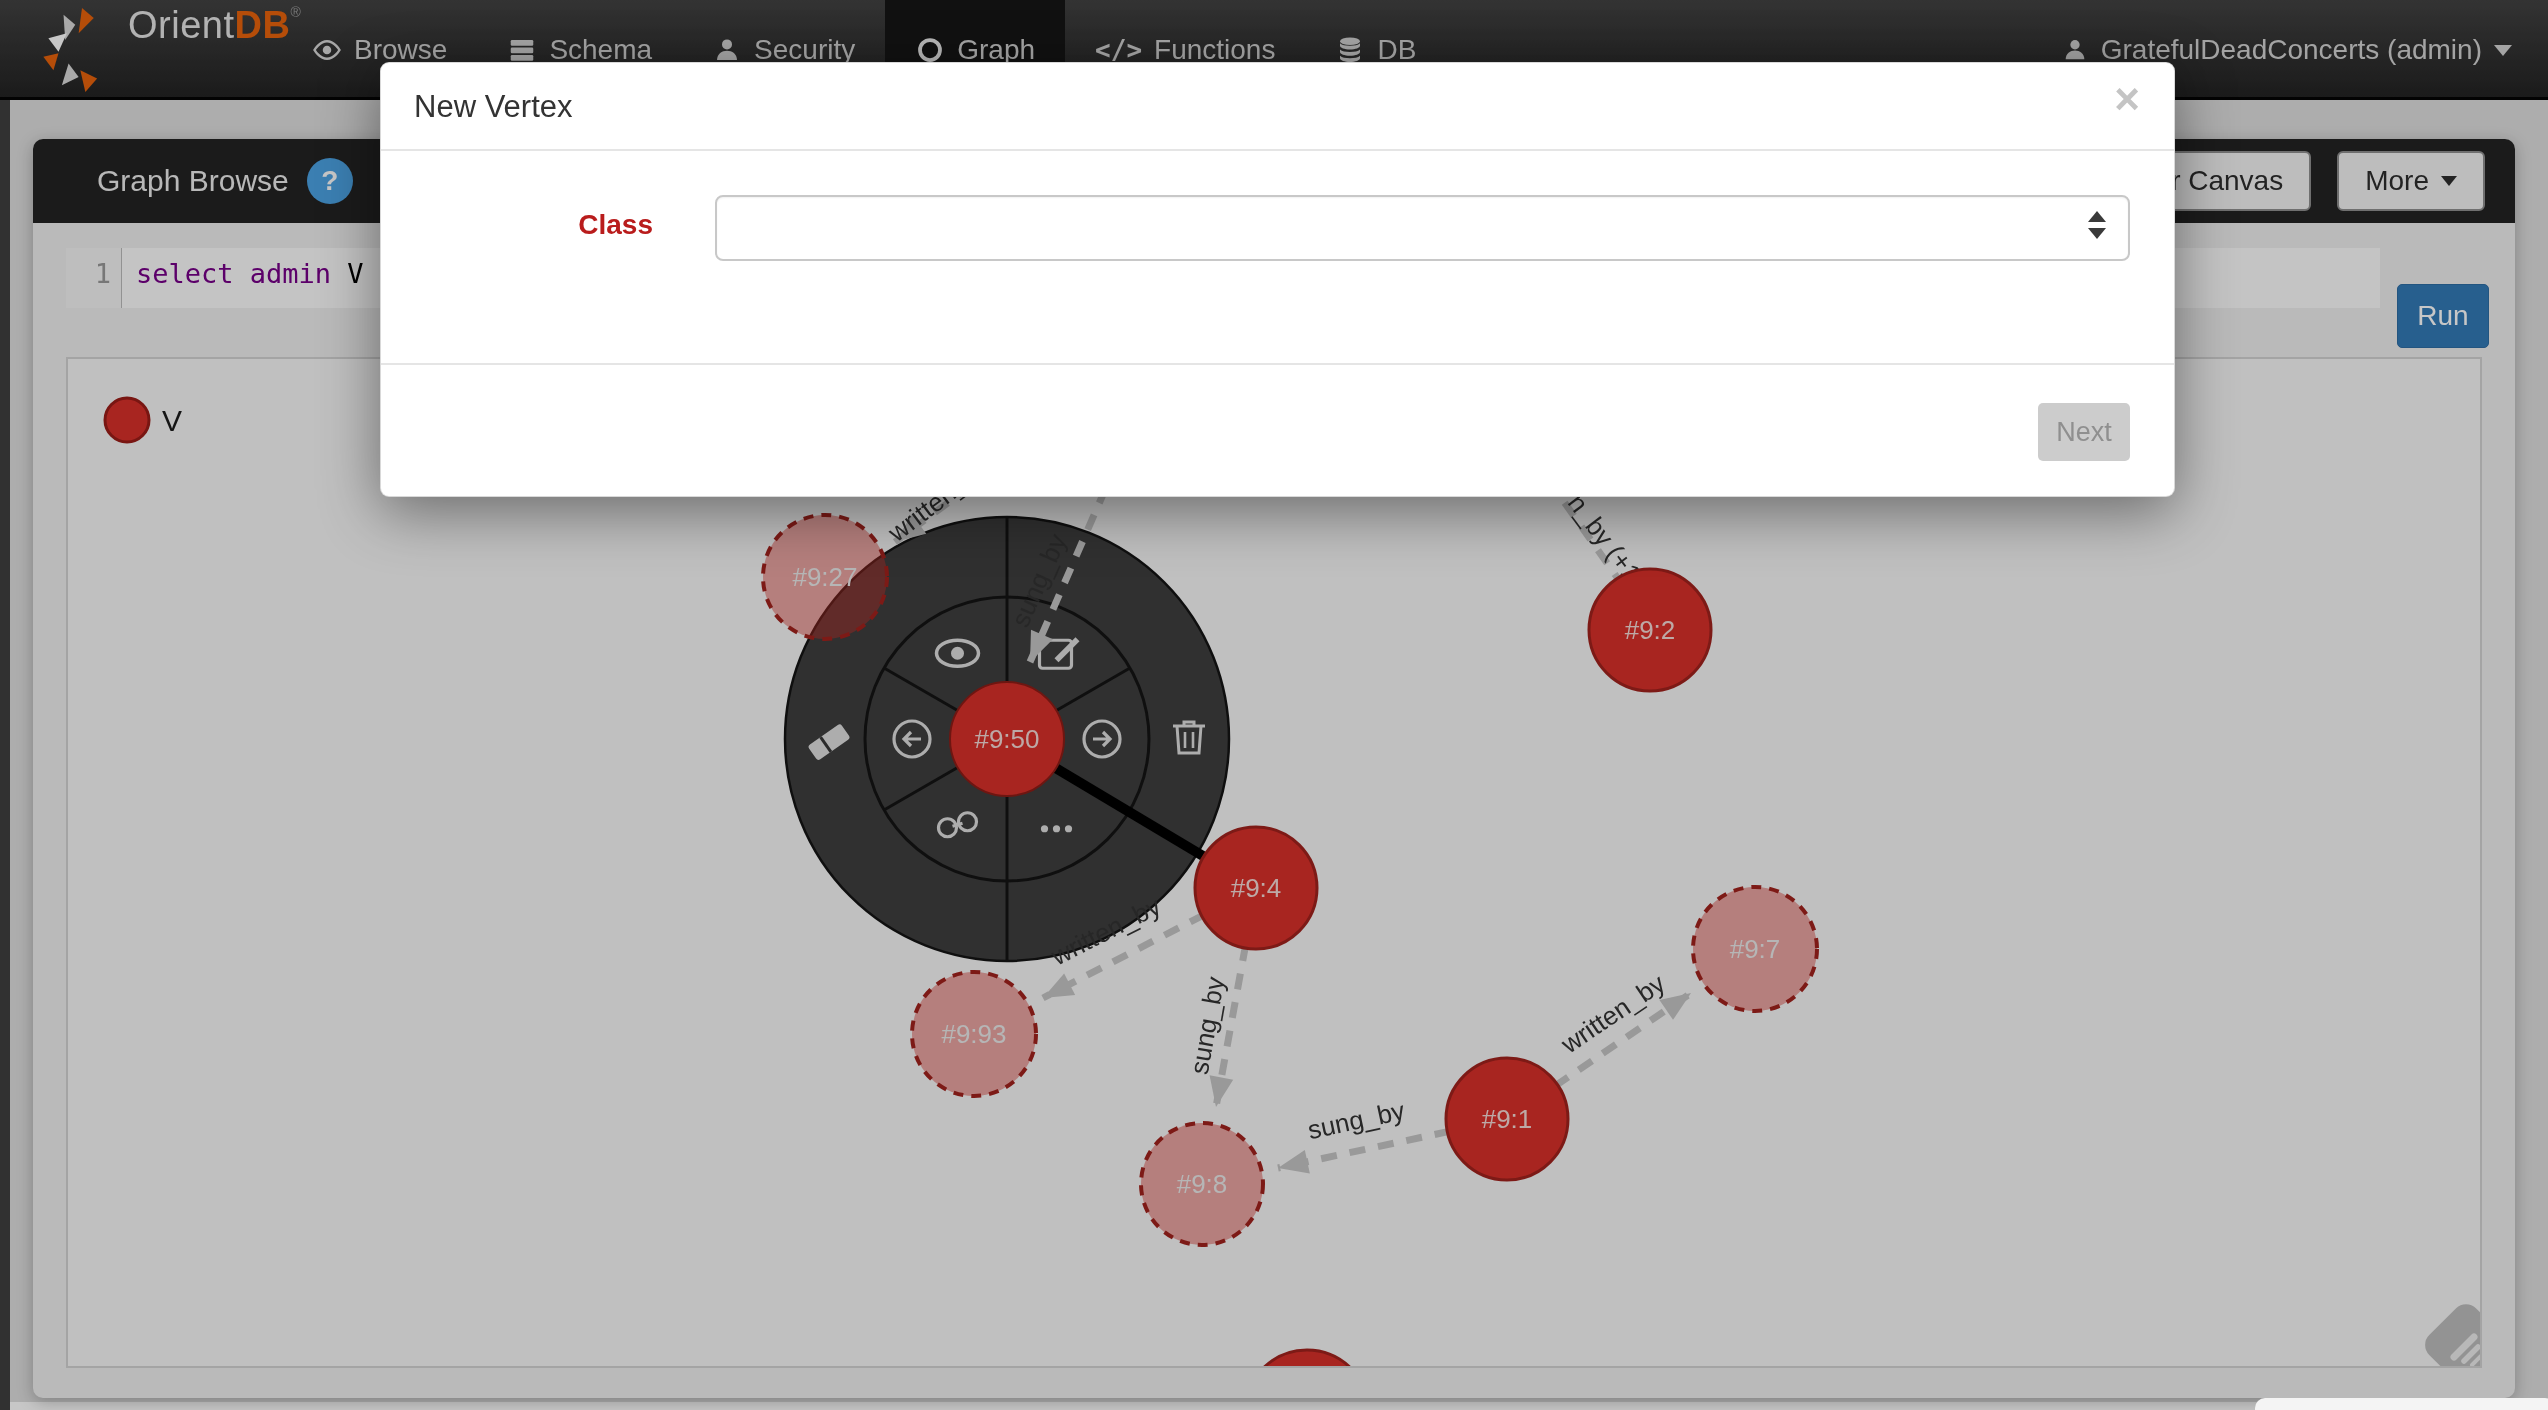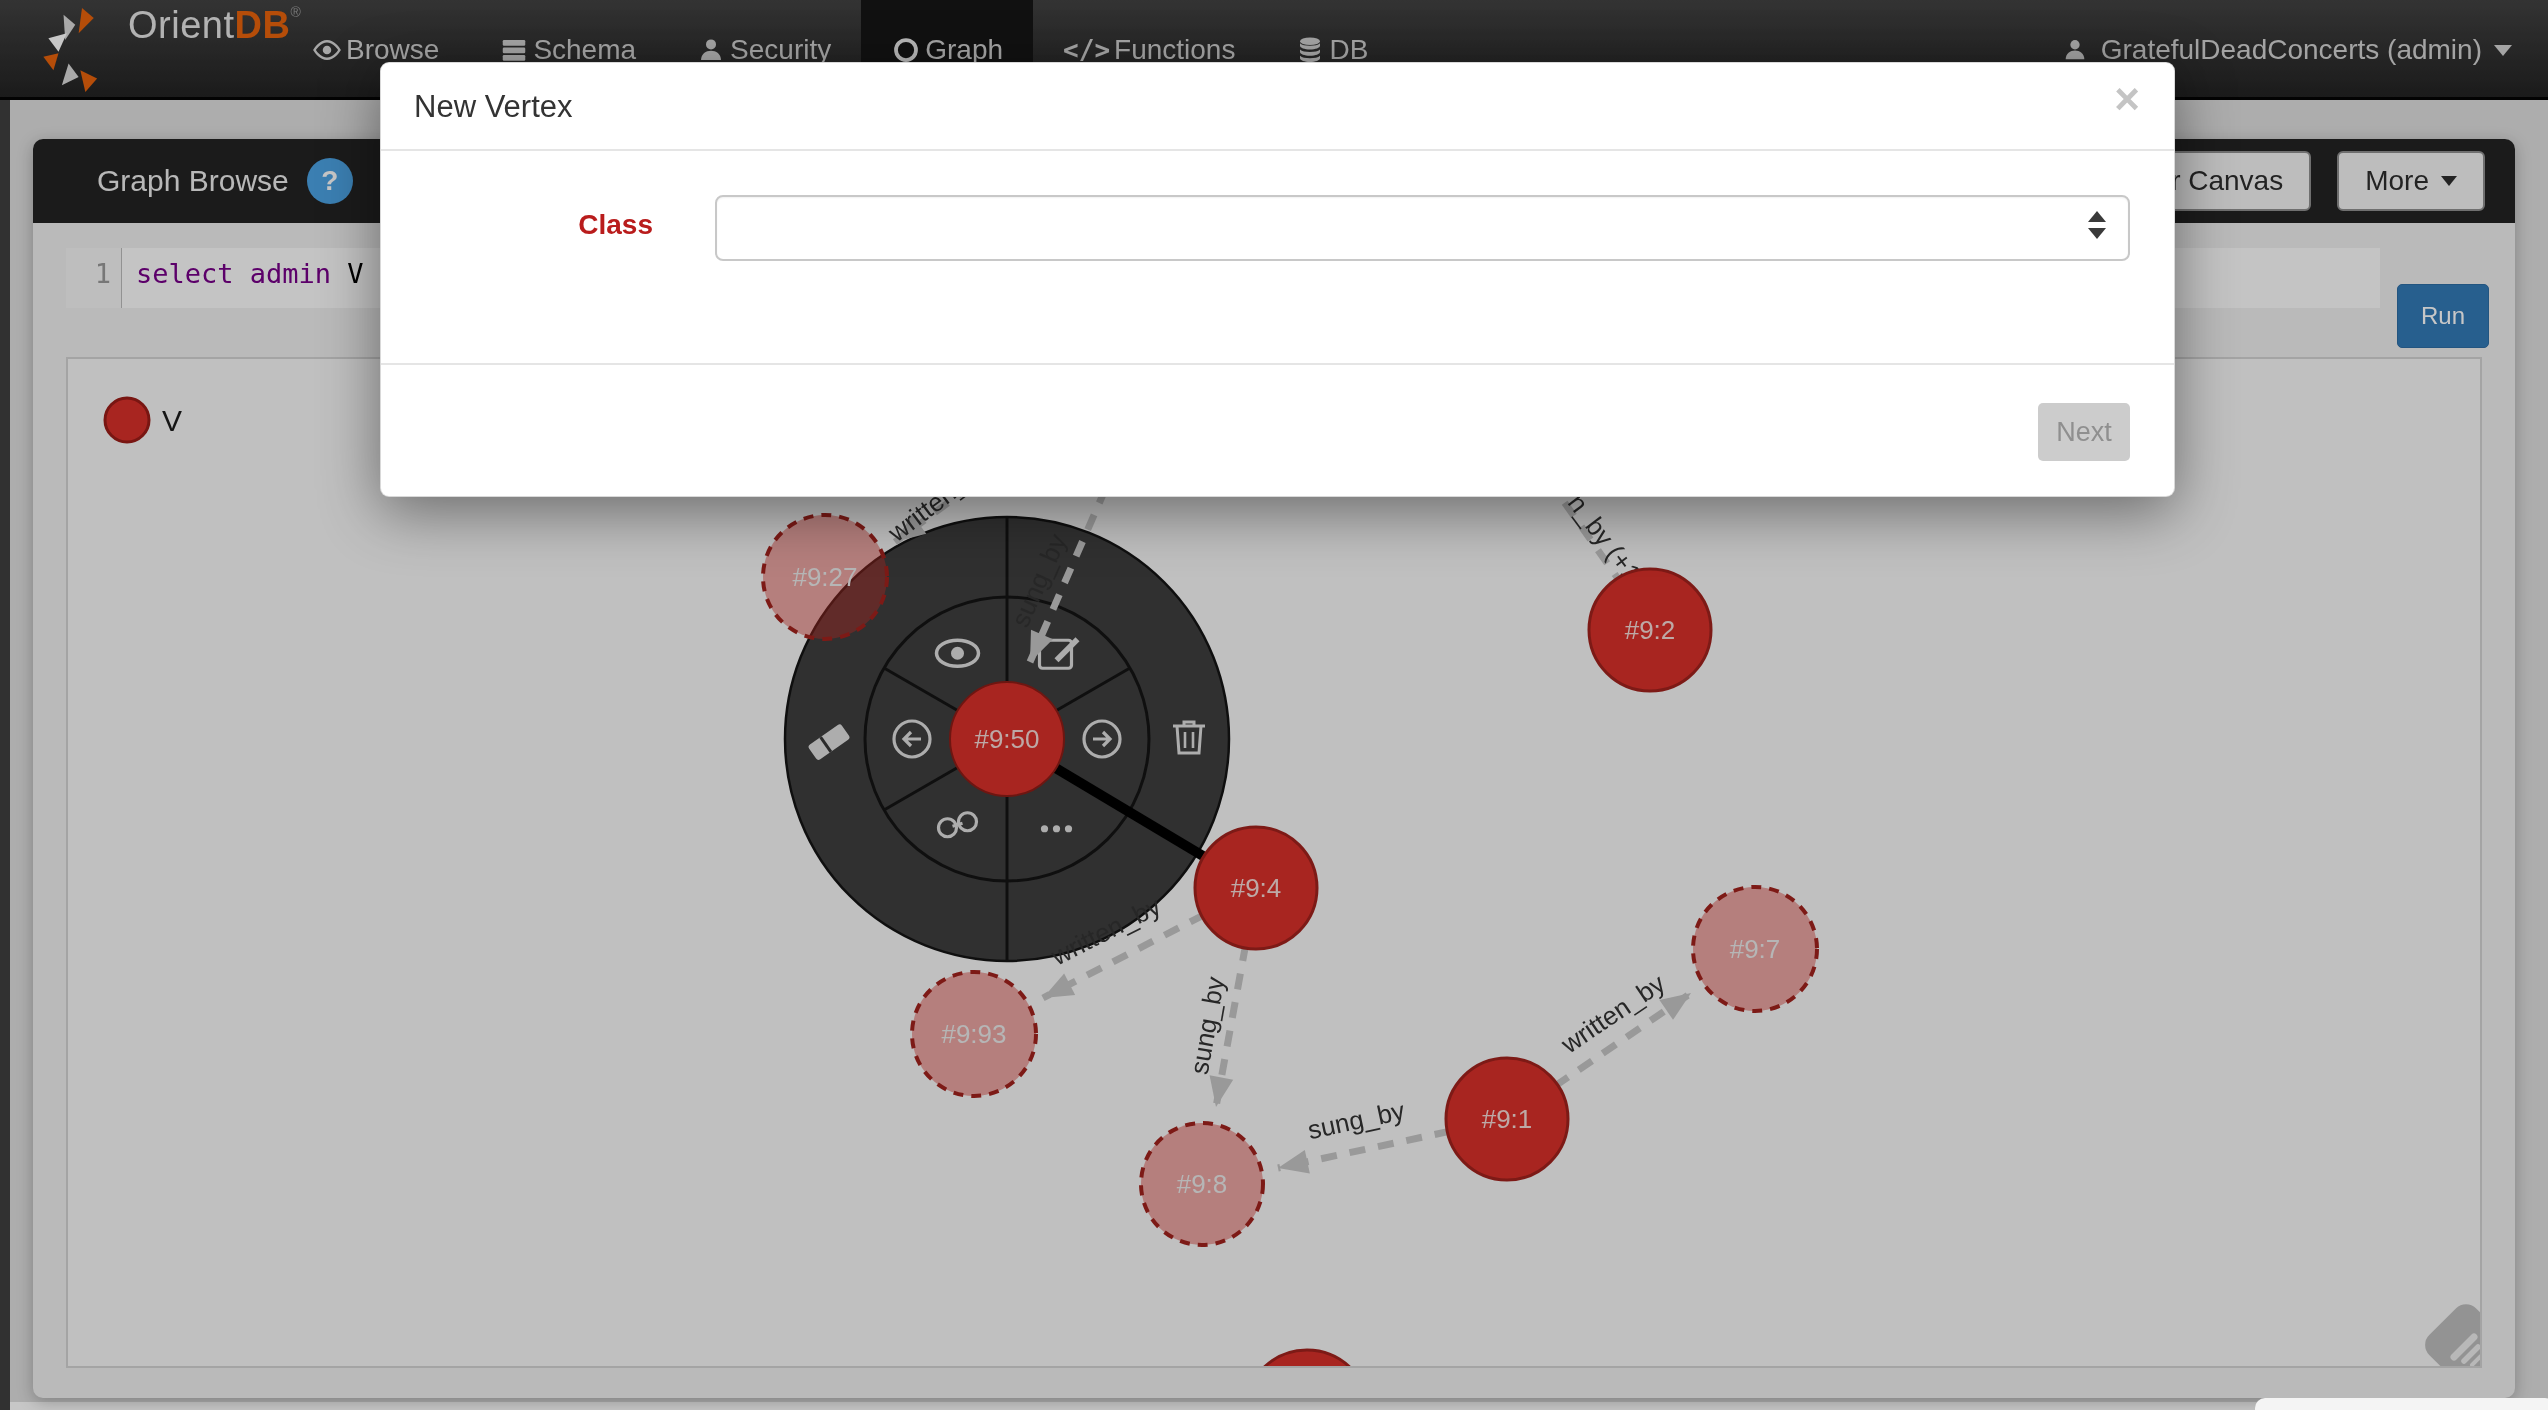--- a/index.html
+++ b/index.html
@@ -11,21 +11,21 @@
   .navbar { position:absolute; left:0; top:0; width:2548px; height:100px;
             background:linear-gradient(#424242,#232323); border-bottom:3px solid #050505;
             z-index:1; display:flex; align-items:center; }
   .brand { position:absolute; left:40px; top:4px; display:flex; height:92px; }
   .brand-logo { width:84px; height:92px; }
   .brand-text { font-size:38px; letter-spacing:.5px; margin-left:4px; }
   .brand-primary { color:#e4e4e4; font-weight:500; }
   .brand-accent { color:#e8630c; font-weight:700; }
   .brand-tm { color:#9a9a9a; font-size:14px; vertical-align:top; }
   .nav-items { position:absolute; left:282px; top:0; height:100px; display:flex; }
-  .nav-item { height:100px; display:flex; align-items:center; gap:4px; padding:0 30px;
+  .nav-item { height:100px; display:flex; align-items:center; gap:12px; padding:0 30px;
               color:#d6d6d6; font-size:28px; cursor:pointer; }
   .nav-item.active { background:#161616; }
   .nav-ficon { font-family:"DejaVu Sans Mono", monospace; font-size:26px; color:#d6d6d6; font-weight:700; }
   .nav-user { position:absolute; right:36px; top:0; height:100px; display:flex; align-items:center;
               gap:12px; color:#d2d2d2; font-size:28px; cursor:pointer; }
   .caret-down { width:0; height:0; border-left:9px solid transparent; border-right:9px solid transparent;
                 border-top:11px solid #d2d2d2; }
 
   
   .content-bg { position:absolute; left:0; top:100px; width:2548px; height:1302px; background:#dedede; z-index:1; }
@@ -45,21 +45,21 @@
   .hbtn .caret-down { border-top-color:#2e2e2e; border-left-width:8px; border-right-width:8px; border-top-width:10px; }
 
   
   .codemirror { position:absolute; left:33px; top:109px; width:2314px; height:60px; background:#fbfbfb;
                 display:flex; font-family:"DejaVu Sans Mono", monospace; font-size:27px; }
   .cm-gutter { width:56px; height:60px; background:#f4f4f4; border-right:1px solid #bbb; color:#999;
                text-align:right; padding:10px 10px 0 0; }
   .cm-code { padding:10px 0 0 14px; white-space:pre; color:#000; }
   .cm-code .kw { color:#770088;margin-top:20px; }
   .run-btn { position:absolute; left:2364px; top:145px; width:92px; height:64px; background:#337ab7;
-             border:1px solid #2e6da4; border-radius:5px; color:#fff; font-size:24px;
+             border:1px solid #2e6da4; border-radius:5px; color:#fff; font-size:28px;
              display:flex; align-items:center; justify-content:center; cursor:pointer; }
 
   
   .graph-canvas { position:absolute; left:33px; top:218px; width:2416px; height:1011px; background:#f6f6f6;
                   border:2px solid #d2d2d2; overflow:hidden; }
 
   
   .backdrop { position:absolute; inset:0; background:rgba(0,0,0,0.22); z-index:5; }
   .white-card { position:absolute; left:2255px; top:1398px; width:300px; height:14px; background:#f4f4f4;
                 border-radius:10px 10px 0 0; z-index:6; }

